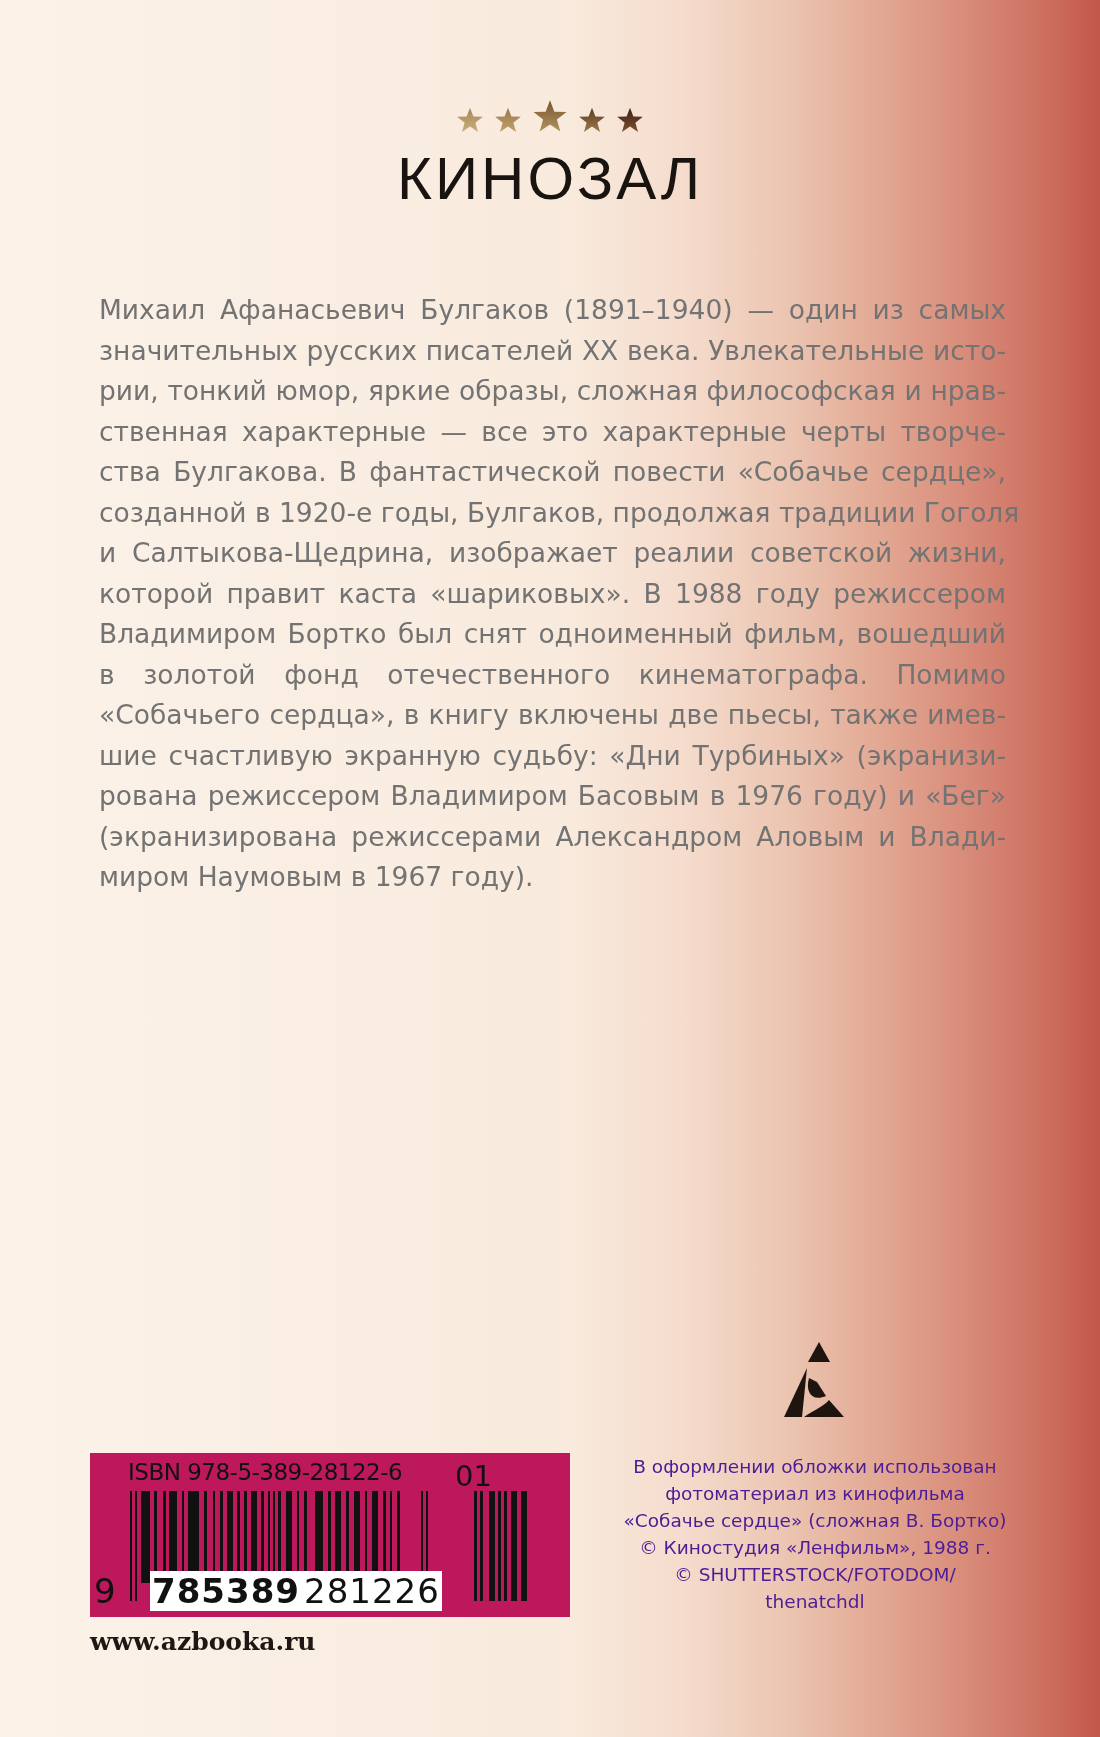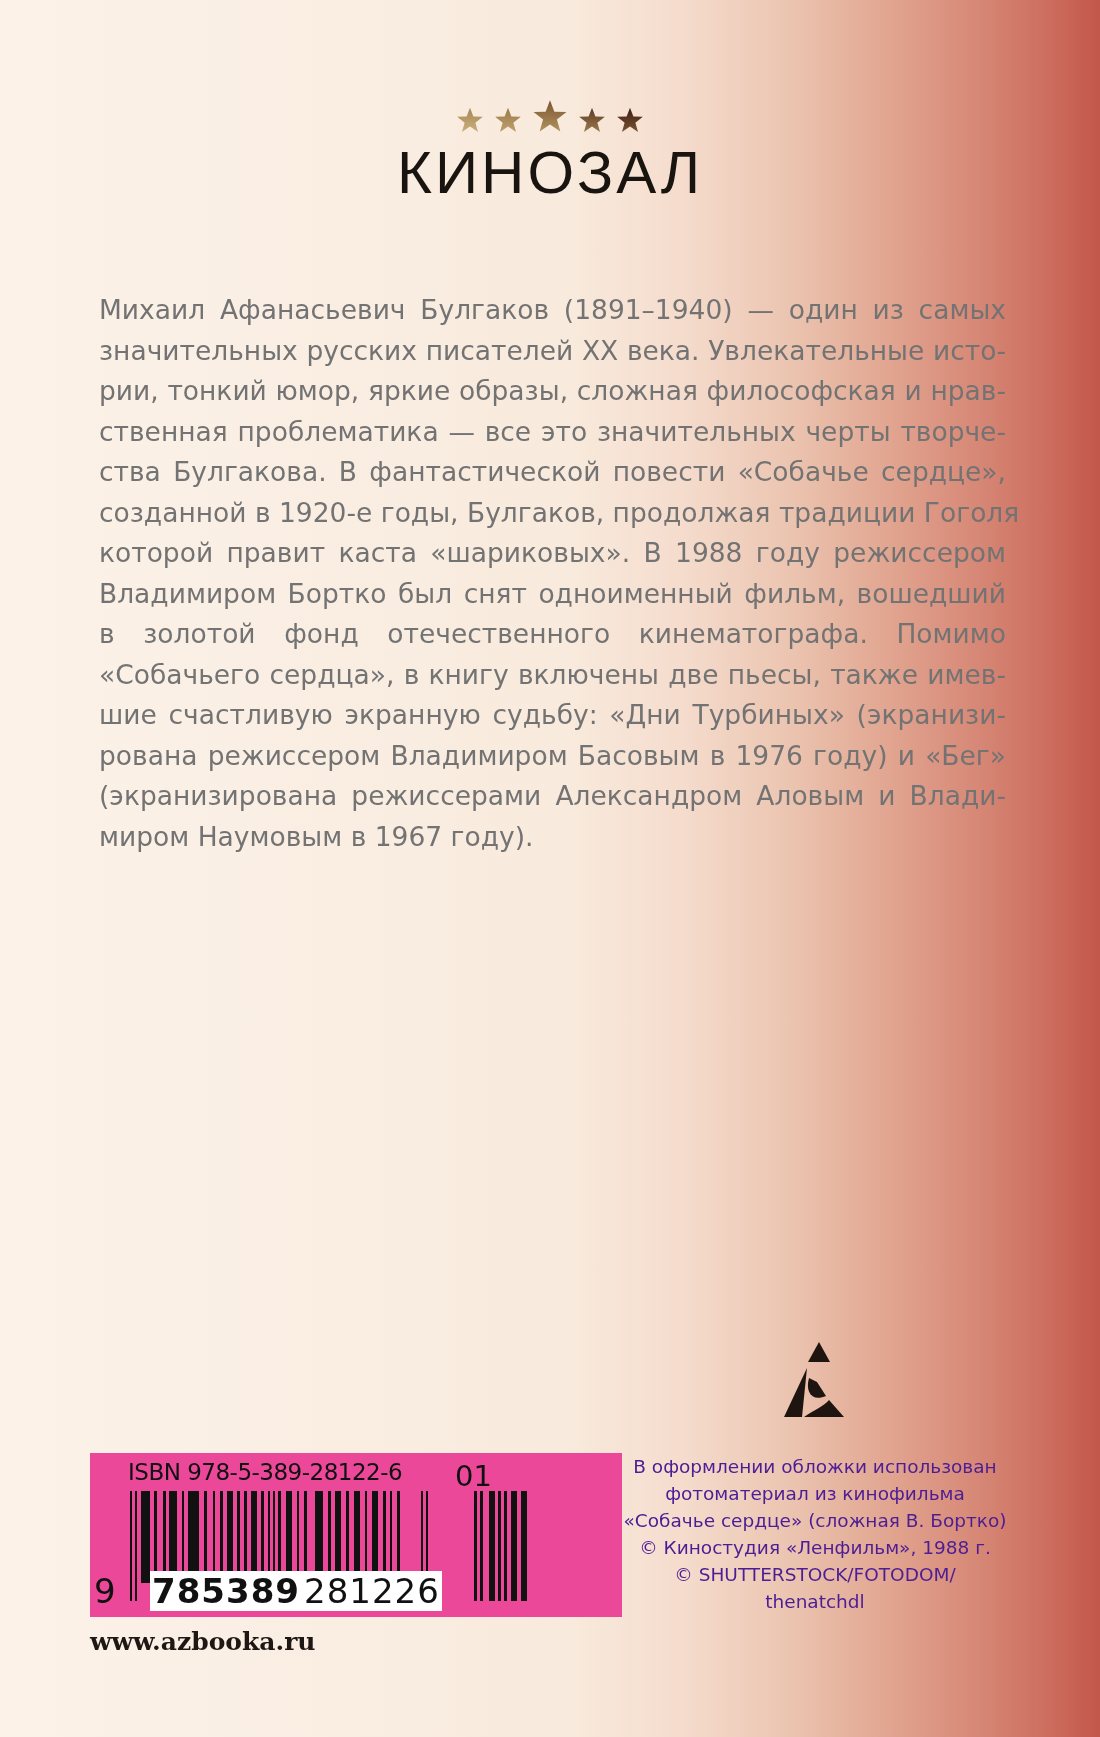--- a/index.html
+++ b/index.html
@@ -36,21 +36,21 @@
     display: flex;
     justify-content: center;
     align-items: flex-end;
     gap: 10px;
     height: 40px;
   }
   .star {
     display: inline-block;
   }
   .series-title {
-    margin-top: 2px;
+    margin-top: 8px;
     font-family: "Liberation Sans", "DejaVu Sans", sans-serif;
     font-size: 60px;
     font-weight: normal;
     letter-spacing: 3px;
     line-height: 66px;
     color: #1a1411;
   }
 
   .description {
     position: absolute;
@@ -78,23 +78,23 @@
     left: 782px;
     top: 1340px;
     width: 64px;
     height: 80px;
   }
 
   .barcode-box {
     position: absolute;
     left: 90px;
     top: 1453px;
-    width: 532px;
+    width: 480px;
     height: 164px;
-    background: #ec4899;
+    background: #be185d;
   }
   .isbn-label {
     position: absolute;
     left: 38px;
     top: 6px;
     font-family: "DejaVu Sans", "Liberation Sans", sans-serif;
     font-size: 23px;
     letter-spacing: -0.5px;
     color: #111;
   }
@@ -237,23 +237,24 @@
         </svg>
     </span>
   </div>
   <div class="series-title">КИНОЗАЛ</div>
 </div>
 
 <div class="description">
   <span class="line">Михаил Афанасьевич Булгаков (1891–1940) — один из самых</span>
   <span class="line">значительных русских писателей XX века. Увлекательные исто-</span>
   <span class="line">рии, тонкий юмор, яркие образы, сложная философская и нрав-</span>
-  <span class="line">ственная проблематика — все это значительных черты творче-</span>
+  <span class="line">ственная характерные — все это характерные черты творче-</span>
   <span class="line">ства Булгакова. В фантастической повести «Собачье сердце»,</span>
   <span class="line">созданной в 1920-е годы, Булгаков, продолжая традиции Гоголя</span>
+  <span class="line">и Салтыкова-Щедрина, изображает реалии советской жизни,</span>
   <span class="line">которой правит каста «шариковых». В 1988 году режиссером</span>
   <span class="line">Владимиром Бортко был снят одноименный фильм, вошедший</span>
   <span class="line">в золотой фонд отечественного кинематографа. Помимо</span>
   <span class="line">«Собачьего сердца», в книгу включены две пьесы, также имев-</span>
   <span class="line">шие счастливую экранную судьбу: «Дни Турбиных» (экранизи-</span>
   <span class="line">рована режиссером Владимиром Басовым в 1976 году) и «Бег»</span>
   <span class="line">(экранизирована режиссерами Александром Аловым и Влади-</span>
   <span class="line last">миром Наумовым в 1967 году).</span>
 </div>
 

